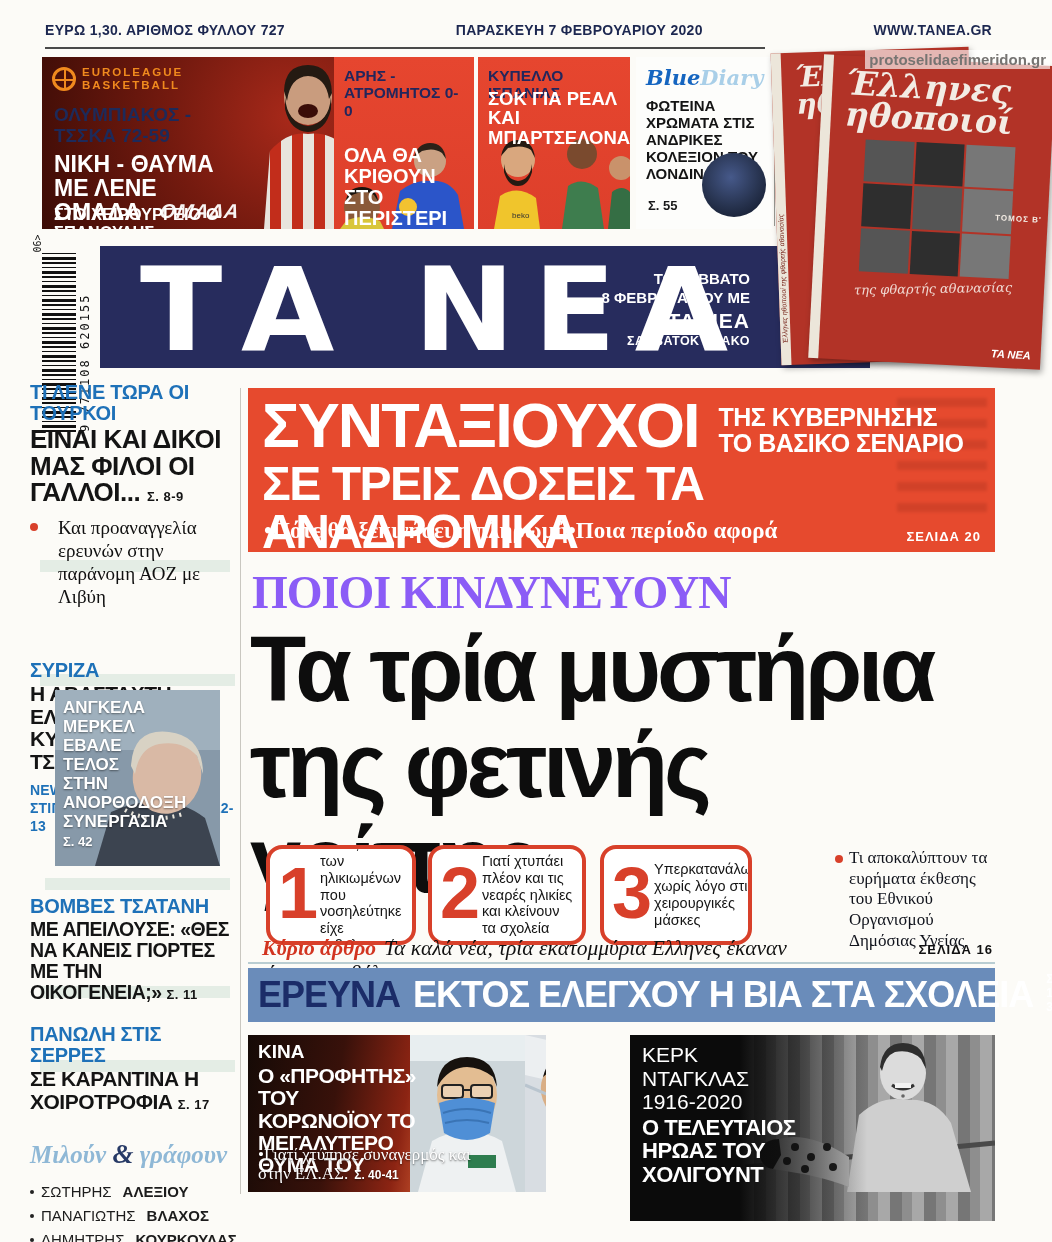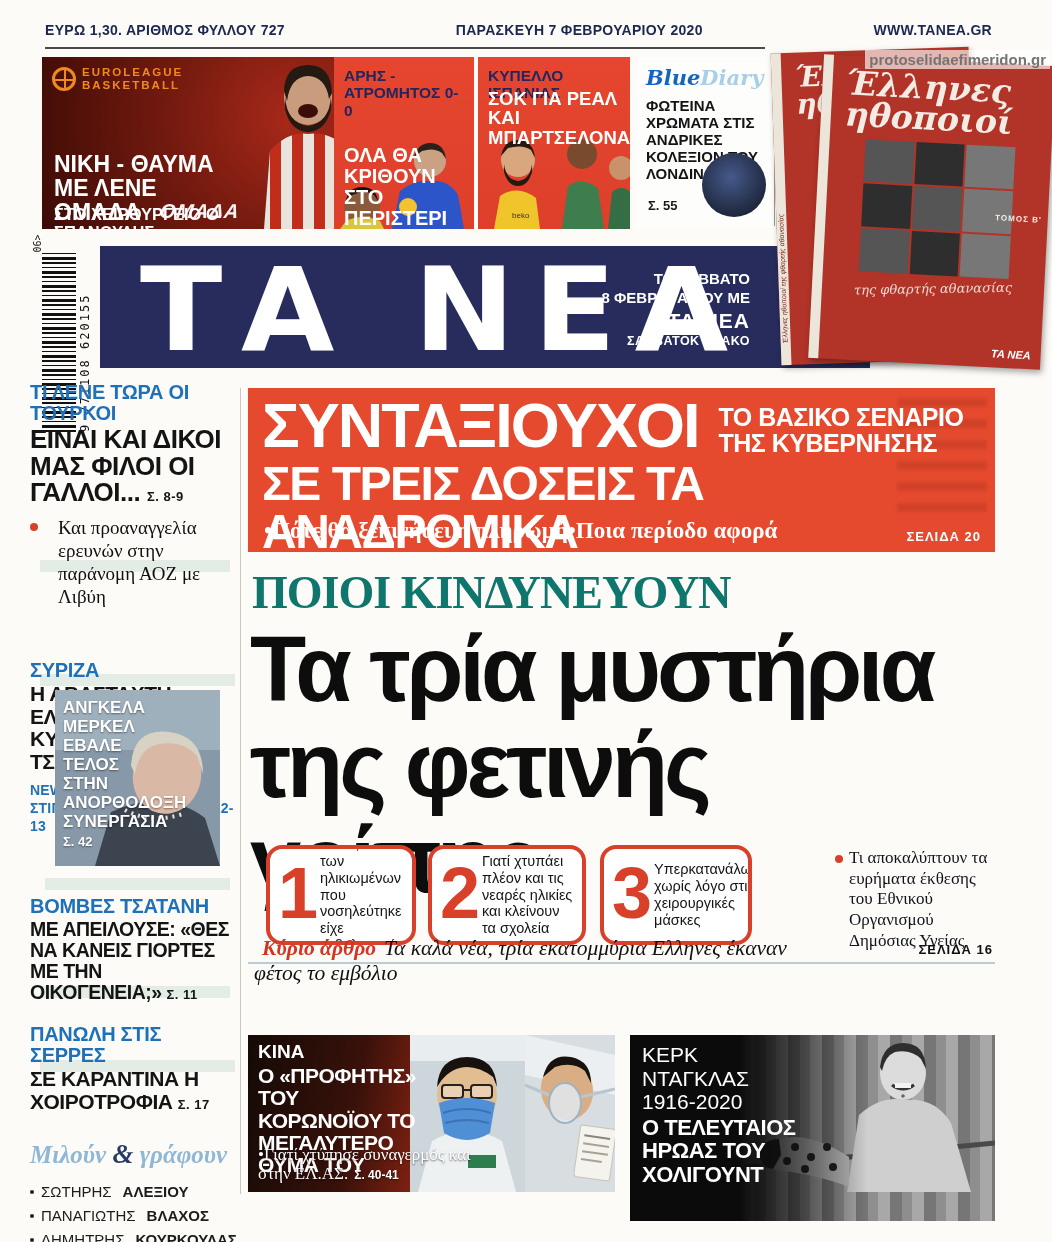--- a/index.html
+++ b/index.html
@@ -102,21 +102,21 @@
               text-shadow:0 1px 2px rgba(0,0,0,.45);}
   .merkel-page{color:#fff;font-size:13px;}
   .opin-head{font-family:"Liberation Serif",serif;font-style:italic;font-weight:bold;font-size:25px;color:#8fb8d6;}
   .opin-head .amp{color:#273a66;font-size:27px;}
   .authors{list-style:none;margin:10px 0 0 0;padding:0;font-size:15px;line-height:1.6;color:#1c1c1c;}
   .authors li{display:flex;align-items:center;gap:7px;}
   .adot{width:4px;height:4px;border-radius:50%;background:#222;flex:0 0 auto;}
   .authors .last{font-weight:bold;margin-left:4px;}
   
   .main-kick{position:absolute;left:252px;top:566px;font-family:"Liberation Serif",serif;font-weight:bold;
-             font-size:46px;color:#0f766e;letter-spacing:-1px;}
+             font-size:46px;color:#8b5cf6;letter-spacing:-1px;}
   .headline{position:absolute;left:250px;top:622px;width:760px;font-weight:bold;color:#0d0d0d;
             font-size:92px;line-height:1.04;letter-spacing:-4px;font-family:"Liberation Sans",sans-serif;}
   
   .mystery{position:absolute;top:845px;height:100px;background:#fff;border:4px solid #d8402a;border-radius:16px;
            box-sizing:border-box;display:flex;align-items:center;overflow:hidden;}
   .m-num{font-weight:bold;font-size:72px;color:#d8402a;line-height:.9;margin:-4px 6px 0 8px;letter-spacing:-4px;}
   .m-txt{font-size:14.5px;line-height:1.16;color:#141414;padding-right:6px;font-weight:500;}
   .m1{left:266px;width:150px;} .m2{left:428px;width:158px;} .m3{left:600px;width:152px;}
   .side-note{position:absolute;left:835px;top:848px;width:162px;display:flex;gap:6px;
              font-family:"Liberation Serif",serif;font-size:17px;line-height:1.22;color:#10131c;}
@@ -125,21 +125,21 @@
              font-style:italic;font-size:21.5px;color:#101010;}
   .editorial .lbl{color:#d23420;font-weight:bold;margin-right:8px;margin-left:8px;}
   .teal-rule{position:absolute;left:248px;top:962px;width:747px;height:2px;background:#b9cdd2;}
   
   .survey{position:absolute;left:248px;top:968px;width:747px;height:54px;background:#6a8cba;display:flex;
           align-items:center;padding:0 10px;box-sizing:border-box;gap:13px;}
   .survey .lbl{color:#1b2c68;font-weight:bold;font-size:36px;letter-spacing:-1px;}
   .survey .ttl{color:#fff;font-weight:bold;font-size:36px;letter-spacing:-1px;white-space:nowrap;}
   .survey .pg{color:#fff;font-weight:bold;font-size:12px;align-self:flex-end;margin-bottom:8px;}
   
-  .china{position:absolute;left:248px;top:1035px;width:367px;height:157px;overflow:hidden;
+  .china{position:absolute;left:248px;top:1035px;width:298px;height:157px;overflow:hidden;
          background:linear-gradient(100deg,#150a06 0%,#38110a 30%,#8c2413 52%,#c2502c 62%,#a34224 66%);}
   .china-txt{position:absolute;left:10px;top:6px;width:160px;color:#fff;z-index:3;}
   .china-kick{font-weight:600;font-size:19px;margin-bottom:2px;}
   .china-title{font-weight:bold;font-size:21px;line-height:1.06;letter-spacing:-.5px;}
   .china-bullet{position:absolute;left:10px;bottom:8px;z-index:3;color:#fff;font-family:"Liberation Serif",serif;
                 font-size:17px;line-height:1.15;width:230px;text-shadow:0 1px 2px rgba(0,0,0,.6);}
   .china-page{font-size:12px;font-weight:bold;font-family:"Liberation Sans",sans-serif;margin-left:6px;}
   .china-ph{position:absolute;top:0;height:157px;z-index:1;}
   
   .kirk{position:absolute;left:630px;top:1035px;width:365px;height:186px;overflow:hidden;
@@ -178,20 +178,21 @@
             <rect width="11" height="20" fill="#c22d1b"></rect>
         </pattern>
       </defs>
       <ellipse cx="82" cy="40" rx="24" ry="28" fill="#c99c7e"></ellipse>
       <path d="M58 34 Q59 8 82 8 Q105 8 106 36 L103 42 Q100 20 82 19 Q64 20 61 44 Z" fill="#241a12"></path>
       <path d="M59 40 Q61 66 82 69 Q103 66 105 40 L105 52 Q100 74 82 75 Q64 74 59 52 Z" fill="#241a12"></path>
       <ellipse cx="82" cy="54" rx="10" ry="7" fill="#3a0d08"></ellipse>
       <path d="M38 172 L44 94 Q62 74 82 77 Q106 74 122 94 L128 172 Z" fill="url(#olstripes)"></path>
       <path d="M118 96 L140 66 L150 76 L132 108 Z" fill="#c99c7e"></path>
     </svg>
+    <div class="p1-kick">ΟΛΥΜΠΙΑΚΟΣ - ΤΣΣΚΑ 72-59</div>
     <div class="p1-title">ΝΙΚΗ - ΘΑΥΜΑ ΜΕ ΛΕΝΕ ΟΜΑΔΑ</div>
     <div class="p1-sub">ΣΤΟ ΧΕΙΡΟΥΡΓΕΙΟ Ο ΣΠΑΝΟΥΛΗΣ</div>
     <div class="p1-omada">ΟΜΑΔΑ</div>
   </div>
 
   <div class="promo promo-red promo2">
     <svg class="abs" style="left:0;bottom:0;" width="140" height="88" viewBox="0 0 140 88">
       <circle cx="96" cy="20" r="16" fill="#caa183"></circle>
       <path d="M80 16 Q84 2 96 2 Q110 2 112 18 L108 12 Q100 6 88 10 Z" fill="#2b2118"></path>
       <path d="M58 88 L66 50 Q82 38 96 40 Q114 38 124 54 L130 88 Z" fill="#2b55c9"></path>
@@ -274,22 +275,22 @@
       <div class="bc-bars"></div>
       <div class="bc-num">9 771108 620155</div>
     </div>
   </div>
 
   <div class="lead">
     <div class="ghost"></div>
     <div class="lead-row1">
       <div class="lead-title">ΣΥΝΤΑΞΙΟΥΧΟΙ</div>
       <div class="lead-side">
-        <div>ΤΟ ΒΑΣΙΚΟ ΣΕΝΑΡΙΟ</div>
-          <div>ΤΗΣ ΚΥΒΕΡΝΗΣΗΣ</div>
+        <div>ΤΗΣ ΚΥΒΕΡΝΗΣΗΣ</div>
+          <div>ΤΟ ΒΑΣΙΚΟ ΣΕΝΑΡΙΟ</div>
       </div>
     </div>
     <div class="lead-title2">ΣΕ ΤΡΕΙΣ ΔΟΣΕΙΣ ΤΑ ΑΝΑΔΡΟΜΙΚΑ</div>
     <div class="lead-row3">
       <div class="lead-bullets">•Πότε θα ξεκινήσει η πληρωμή•Ποια περίοδο αφορά</div>
       <div class="lead-page">ΣΕΛΙΔΑ 20</div>
     </div>
   </div>
 
   <div class="vrule"></div>
@@ -401,20 +402,25 @@
     <span class="dot"></span>
     <span>Τι αποκαλύπτουν τα ευρήματα έκθεσης του Εθνικού Οργανισμού Δημόσιας Υγείας</span>
   </div>
   <div class="side-page">ΣΕΛΙΔΑ 16</div>
 
   <div class="editorial">
     <span class="lbl">Κύριο άρθρο</span><span>Τα καλά νέα, τρία εκατομμύρια Ελληνες έκαναν φέτος το εμβόλιο</span>
   </div>
   <div class="teal-rule"></div>
 
+  <div class="survey">
+    <span class="lbl">ΕΡΕΥΝΑ</span>
+    <span class="ttl">ΕΚΤΟΣ ΕΛΕΓΧΟΥ Η ΒΙΑ ΣΤΑ ΣΧΟΛΕΙΑ</span>
+    <span class="pg">Σ. 18-39</span>
+  </div>
 
   <div class="china">
     <svg class="china-ph" style="left:162px;width:115px;" width="115" height="157" viewBox="0 0 115 157">
       <rect width="115" height="157" fill="#cdd6da"></rect>
       <rect width="115" height="26" fill="#e8eef0"></rect>
       <path d="M8 157 L22 106 Q57 86 92 106 L106 157 Z" fill="#eef1f2"></path>
       <ellipse cx="57" cy="60" rx="30" ry="34" fill="#e3bd92"></ellipse>
       <path d="M27 52 Q29 22 57 22 Q85 22 87 52 L83 42 Q70 32 57 32 Q42 32 31 46 Z" fill="#17120e"></path>
       <rect x="32" y="50" width="21" height="13" rx="3" fill="rgba(255,255,255,.3)" stroke="#222" stroke-width="2"></rect>
       <rect x="61" y="50" width="21" height="13" rx="3" fill="rgba(255,255,255,.3)" stroke="#222" stroke-width="2"></rect>

